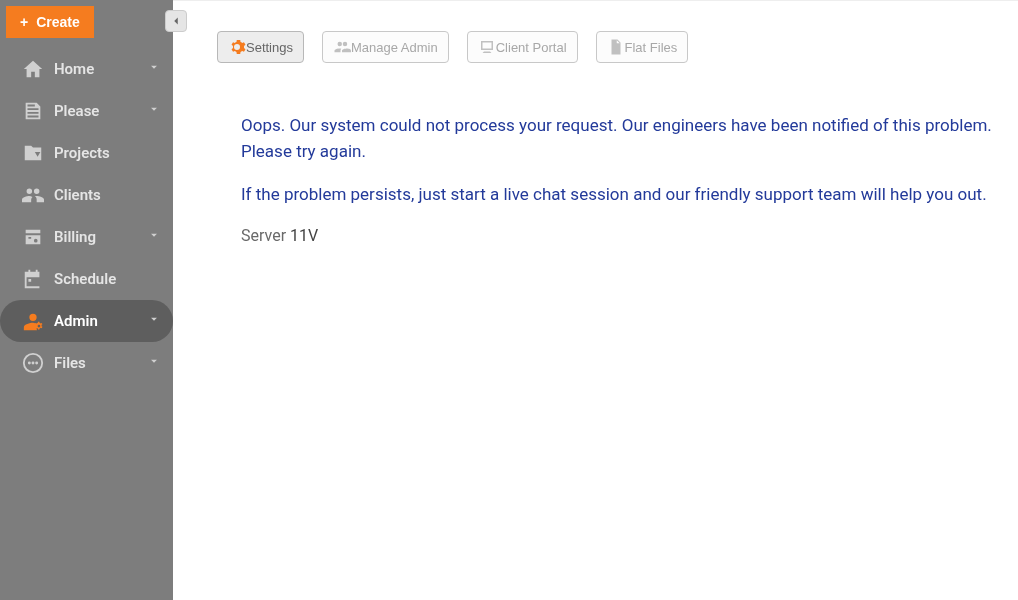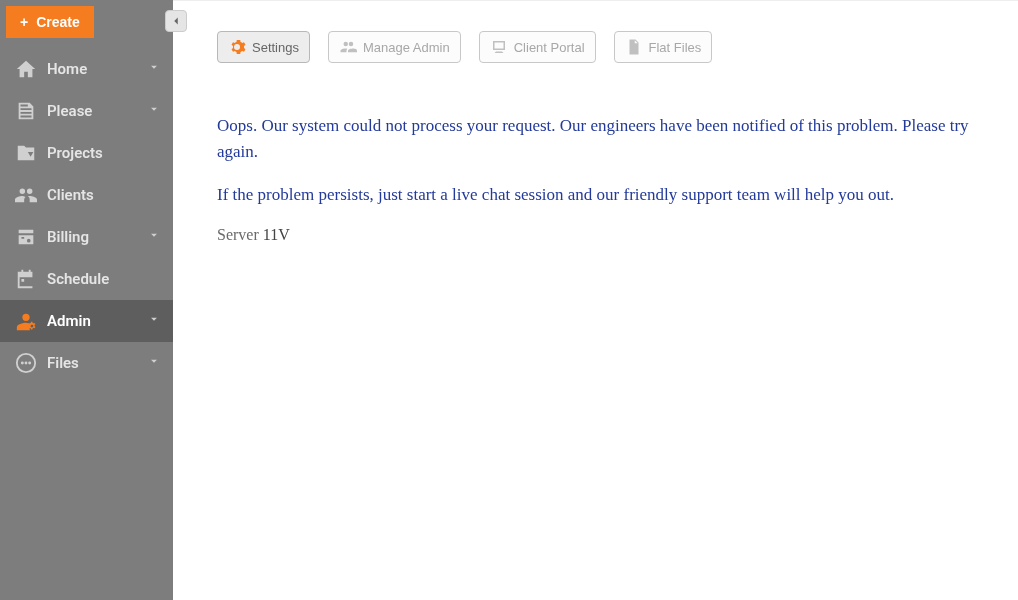--- a/index.html
+++ b/index.html
@@ -52,38 +52,39 @@
     justify-content: center;
     cursor: pointer;
     z-index: 10;
   }
   .collapse-tab svg { fill: #666; }
   .nav { display:flex; flex-direction:column; margin-top:4px;}
   .nav-item {
     display: flex;
     align-items: center;
     gap: 10px;
-    padding: 10px 15px;
+    padding: 10px 22px;
     color: #e5e5e5;
     cursor: pointer;
     font-size: 15px;
     font-weight: 600;
     position: relative;
   }
   .nav-item .icon {
     width: 22px;
     height: 22px;
     display:flex;
     align-items:center;
     justify-content:center;
   }
   .nav-item .icon svg { fill: #d0d0d0; }
   .nav-item.active {
     background: #5e5e5e;
     color: #fff;
+    border-radius: 21px;
   }
   .nav-item.active .icon svg { fill: #f57c1f; }
   .nav-item .chev {
     position:absolute;
     right:12px;
     top:50%;
     transform:translateY(-50%);
   }
   .nav-item .chev svg { fill:#d0d0d0; width:14px; height:14px;}
   .main {
@@ -97,37 +98,35 @@
     gap:18px;
     padding: 30px 0 10px 44px;
   }
   .tab-btn {
     border:1px solid #c8c8c8;
     background:#fcfcfc;
     border-radius:4px;
     padding:6px 10px;
     display:inline-flex;
     align-items:center;
-    gap:6px;
     color:#a8a8a8;
     font-size:13px;
     cursor:pointer;
   }
   .tab-btn .ticon { width:18px; height:18px; display:flex; align-items:center; justify-content:center;}
   .tab-btn .ticon svg { fill:#c0c0c0; }
   .tab-btn.active {
     background:#ededed;
     color:#666;
     border-color:#b8b8b8;
   }
   .tab-btn.active .ticon svg { fill:#f57c1f; }
   .content {
-    padding: 40px 18px 0 44px;
+    padding: 40px 18px 0 68px;
     max-width: 980px;
-    font-family: Liberation Serif, serif;
   }
   .err {
     color:#233a9a;
     font-size:17px;
     line-height:1.5;
     margin-bottom:18px;
   }
   .srv {
     color:#6a6a6a;
     font-size:16px;

